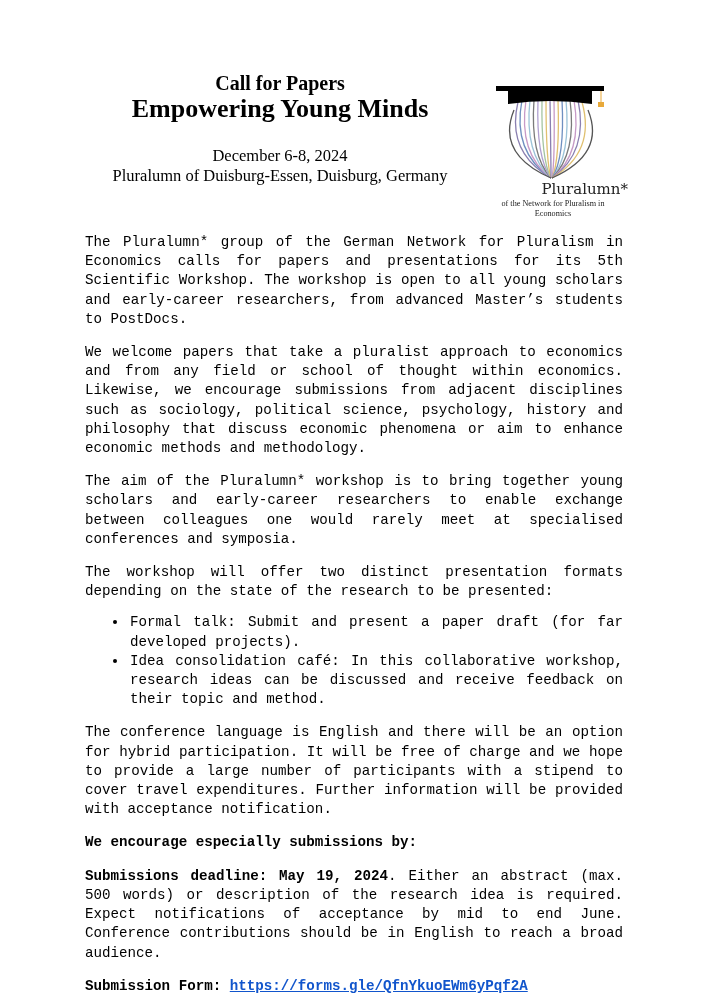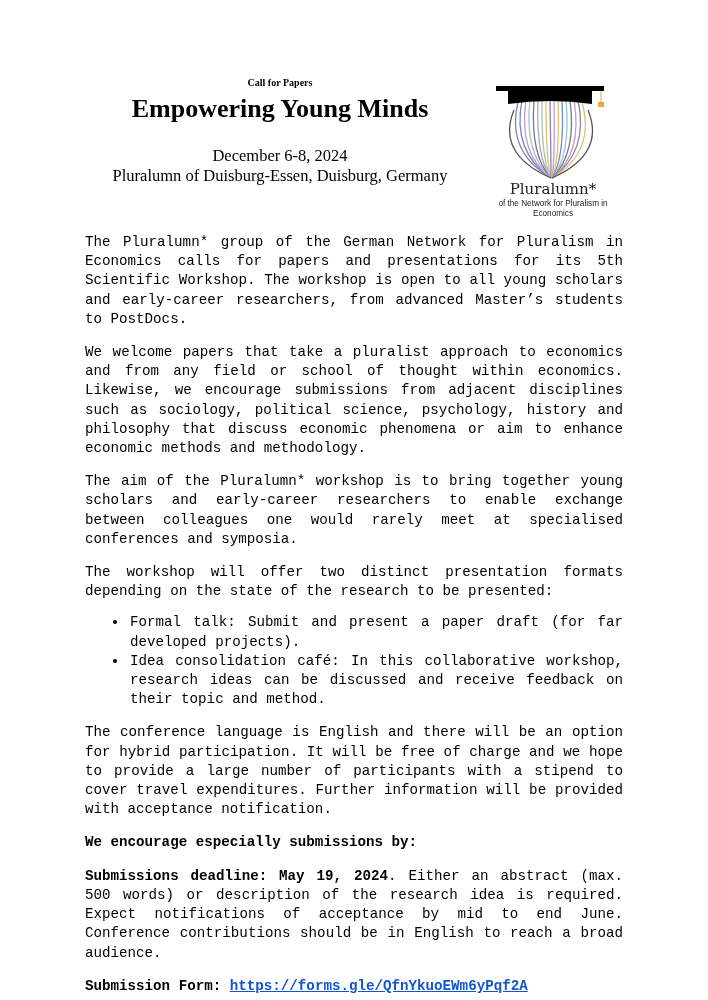--- a/index.html
+++ b/index.html
@@ -1,28 +1,28 @@
 <!DOCTYPE html>
 <html><head>
 <meta charset="utf-8">
 <style>
   html, body { margin: 0; padding: 0; background: #ffffff; }
   body { width: 708px; height: 1000px; position: relative; overflow: hidden;
          font-family: "Liberation Serif", "DejaVu Serif", serif; color: #000; }
   .page { position: absolute; left: 0; top: 0; width: 708px; height: 1000px; }
   .header { position: absolute; left: 80px; top: 74px; width: 400px; text-align: center; }
-  .kicker { font-weight: bold; font-size: 10px; line-height: 18px; }
+  .kicker { font-weight: bold; font-size: 20px; line-height: 18px; }
   .title { font-weight: bold; font-size: 26px; line-height: 34px; margin-top: 0px; }
   .date { font-size: 16.5px; line-height: 20px; margin-top: 20px; }
   .venue { font-size: 16.5px; line-height: 20px; }
   .logo { position: absolute; left: 478px; top: 82px; width: 150px; height: 150px; }
-  .logo-name { position: absolute; left: 0; top: 98px; width: 150px; text-align: center;
+  .logo-name { position: absolute; left: 0; top: 98px; width: 150px; text-align: right;
                font-family: "DejaVu Serif", serif; font-size: 15px; line-height: 18px; color: #222; }
   .logo-sub { position: absolute; left: 0; top: 117px; width: 150px; text-align: center;
-              font-family: Liberation Sans, sans-serif; font-size: 8.2px; line-height: 10px; color: #222; }
+              font-family: Liberation Serif, serif; font-size: 8.2px; line-height: 10px; color: #222; }
   .body { position: absolute; left: 85px; top: 233px; width: 538px; font-size: 14.2px; line-height: 19.2px; font-family: Liberation Mono, monospace; }
   .body p { margin: 0 0 14px 0; text-align: justify; }
   .body ul { margin: -2px 0 14px 0; padding-left: 43px; }
   .body li { text-align: justify; margin: 0; padding-left: 2px; }
   .body b { font-weight: bold; }
   .link { color: #1155cc; text-decoration: underline; font-weight: bold; }
   .form-line { margin: 0 0 18px 0; }
 </style>
 </head>
 <body>

